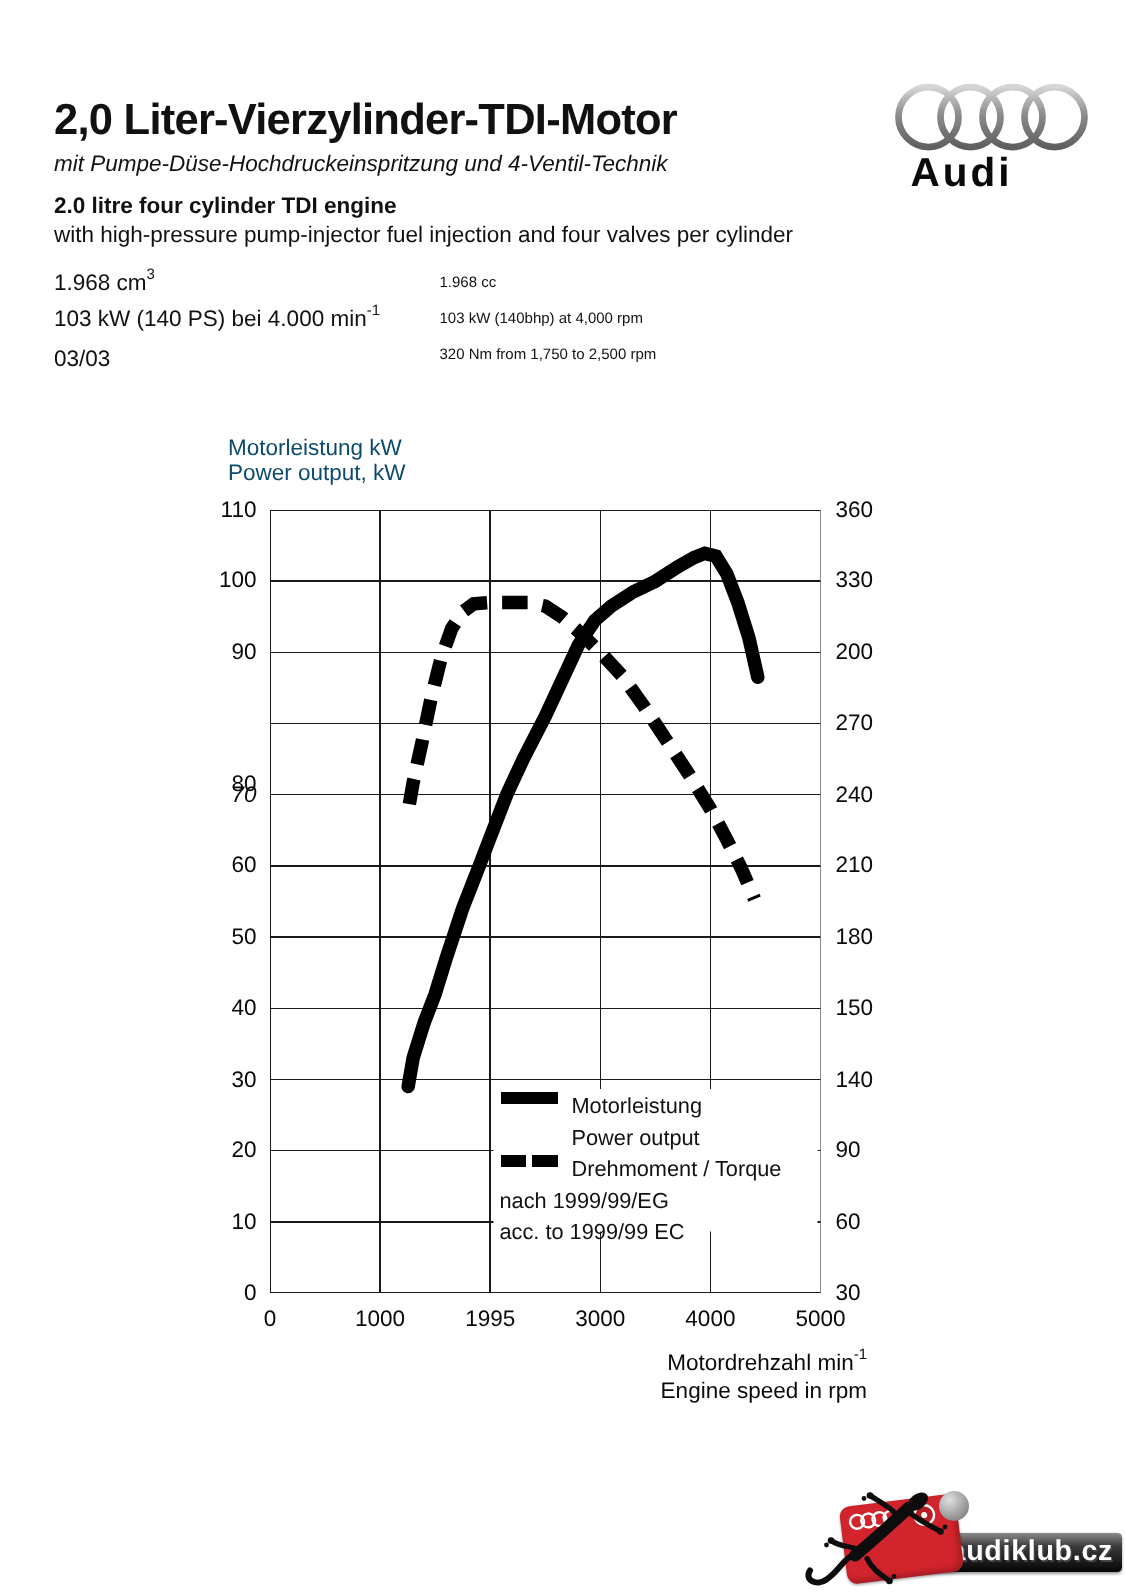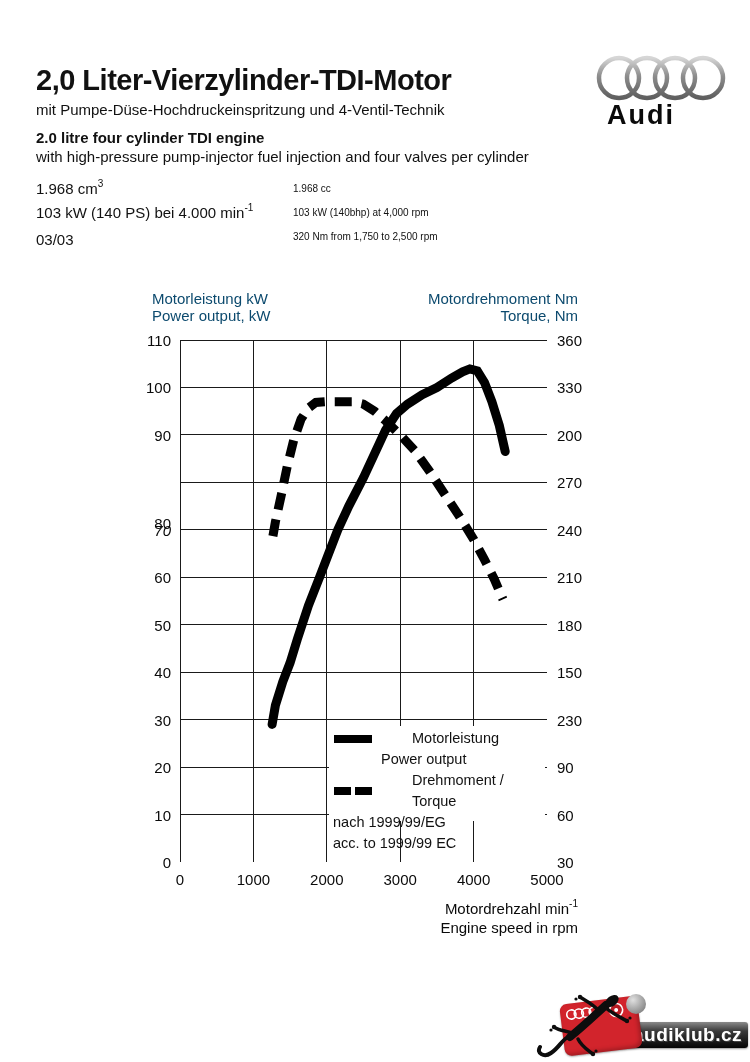--- a/index.html
+++ b/index.html
@@ -2,21 +2,21 @@
 <html><head>
 <meta charset="utf-8">
 <style>
   html,body{margin:0;padding:0;background:#fff;}
   .page{position:relative;width:750px;height:1062px;background:#fff;overflow:hidden;
         font-family:"Liberation Sans",sans-serif;color:#111;}
   .abs{position:absolute;}
 
   
   .title-de{left:36px;top:64px;font-size:29px;font-weight:700;letter-spacing:-0.5px;}
-  .sub-de{left:36px;top:101px;font-size:15px;}
+  .sub-de{left:36px;top:101px;font-size:15px;font-style:italic;}
   .title-en{left:36px;top:129px;font-size:15px;font-weight:700;}
   .sub-en{left:36px;top:148px;font-size:15px;}
   .specs-de{left:36px;top:175px;font-size:15px;line-height:19.5px;}
   .specs-en{left:293px;top:175px;font-size:10px;line-height:19.5px;}
   .spec-line sup{font-size:10px;position:relative;top:-1px;}
   .date{left:36px;top:231px;font-size:15px;}
 
   
   .audi-rings{left:596px;top:55px;}
   .audi-word{left:607px;top:100px;font-size:27px;font-weight:700;letter-spacing:2px;color:#0a0a0a;}
@@ -28,21 +28,21 @@
   .head-right{right:172px;top:5px;text-align:right;}
   #plot{left:180px;top:55px;width:367px;height:522px;}
   #plot svg{position:absolute;left:0;top:0;}
   .tick{position:absolute;font-size:15px;color:#0a0a0a;white-space:nowrap;}
   .x-title{right:172px;top:610px;font-size:15px;line-height:19px;text-align:right;color:#0a0a0a;}
   .x-title sup{font-size:10px;position:relative;top:-1px;}
 
   
   .legend{left:149px;top:386px;width:216px;height:93px;background:#fff;
           font-size:14.5px;line-height:21px;padding-top:2px;z-index:5;}
-  .lg-row{display:flex;align-items:center;padding-left:5px;gap:31px;}
+  .lg-row{display:flex;align-items:flex-start;padding-left:5px;}
   .lg-swatch{display:inline-block;width:38px;height:8px;margin-right:9px;flex:0 0 38px;}
   .lg-solid{background:#000;}
   .lg-dashed{background:linear-gradient(90deg,#000 0 17px,transparent 17px 21px,#000 21px 38px);}
   .lg-indent{padding-left:52px;}
   .lg-note{padding-left:4px;}
 
   
   .klub{left:530px;top:990px;width:220px;height:70px;}
   .klub-banner{position:absolute;left:68px;top:32px;width:150px;height:26px;border-radius:3px;
                background:linear-gradient(180deg,#8a8a8a 0%,#3a3a3a 35%,#050505 100%);
@@ -90,24 +90,20 @@
       <circle cx="79" cy="23" r="20"></circle>
         <circle cx="107" cy="23" r="20"></circle>
     </g>
   </svg>
   <div class="abs audi-word">Audi</div>
 
   <section class="abs chart">
     <div class="abs axis-head head-left">
       <div>Motorleistung kW</div>
       <div>Power output, kW</div>
-    </div>
-    <div class="abs axis-head head-right">
-      <div>Motordrehmoment Nm</div>
-      <div>Torque, Nm</div>
     </div>
 
     <div id="plot" class="abs">
       <svg id="plot-svg" width="367" height="522" viewBox="0 0 367 522">
           <line x1="0" y1="0" x2="0" y2="522" stroke="#1a1a1a" stroke-width="1" shape-rendering="crispEdges"></line>
           <line x1="73.4" y1="0" x2="73.4" y2="522" stroke="#1a1a1a" stroke-width="1" shape-rendering="crispEdges"></line>
           <line x1="146.8" y1="0" x2="146.8" y2="522" stroke="#1a1a1a" stroke-width="1" shape-rendering="crispEdges"></line>
           <line x1="220.2" y1="0" x2="220.2" y2="522" stroke="#1a1a1a" stroke-width="1" shape-rendering="crispEdges"></line>
           <line x1="293.6" y1="0" x2="293.6" y2="522" stroke="#1a1a1a" stroke-width="1" shape-rendering="crispEdges"></line>
           <line x1="367" y1="0" x2="367" y2="522" stroke="#1a1a1a" stroke-width="1" shape-rendering="crispEdges"></line>
@@ -160,27 +156,27 @@
       <span class="tick" style="left: 171px; top: 529.545px; transform: translate(-100%, -50%);">10</span>
       <span class="tick" style="left: 171px; top: 577px; transform: translate(-100%, -50%);">0</span>
       <span class="tick" style="left: 557px; top: 55px; transform: translateY(-50%);">360</span>
       <span class="tick" style="left: 557px; top: 102.455px; transform: translateY(-50%);">330</span>
       <span class="tick" style="left: 557px; top: 149.909px; transform: translateY(-50%);">200</span>
       <span class="tick" style="left: 557px; top: 197.364px; transform: translateY(-50%);">270</span>
       <span class="tick" style="left: 557px; top: 244.818px; transform: translateY(-50%);">240</span>
       <span class="tick" style="left: 557px; top: 292.273px; transform: translateY(-50%);">210</span>
       <span class="tick" style="left: 557px; top: 339.727px; transform: translateY(-50%);">180</span>
       <span class="tick" style="left: 557px; top: 387.182px; transform: translateY(-50%);">150</span>
-      <span class="tick" style="left: 557px; top: 434.636px; transform: translateY(-50%);">230</span>
+      <span class="tick" style="left: 557px; top: 434.636px; transform: translateY(-50%);">140</span>
       <span class="tick" style="left: 557px; top: 482.091px; transform: translateY(-50%);">90</span>
       <span class="tick" style="left: 557px; top: 529.545px; transform: translateY(-50%);">60</span>
       <span class="tick" style="left: 557px; top: 577px; transform: translateY(-50%);">30</span>
       <span class="tick" style="left: 180px; top: 586px; transform: translateX(-50%);">0</span>
       <span class="tick" style="left: 253.4px; top: 586px; transform: translateX(-50%);">1000</span>
-      <span class="tick" style="left: 326.8px; top: 586px; transform: translateX(-50%);">2000</span>
+      <span class="tick" style="left: 326.8px; top: 586px; transform: translateX(-50%);">1995</span>
       <span class="tick" style="left: 400.2px; top: 586px; transform: translateX(-50%);">3000</span>
       <span class="tick" style="left: 473.6px; top: 586px; transform: translateX(-50%);">4000</span>
       <span class="tick" style="left: 547px; top: 586px; transform: translateX(-50%);">5000</span>
     </section>
 
   <div class="abs klub">
     <div class="klub-banner">
       <span class="klub-text">audiklub.cz</span>
     </div>
     <div class="klub-card">

